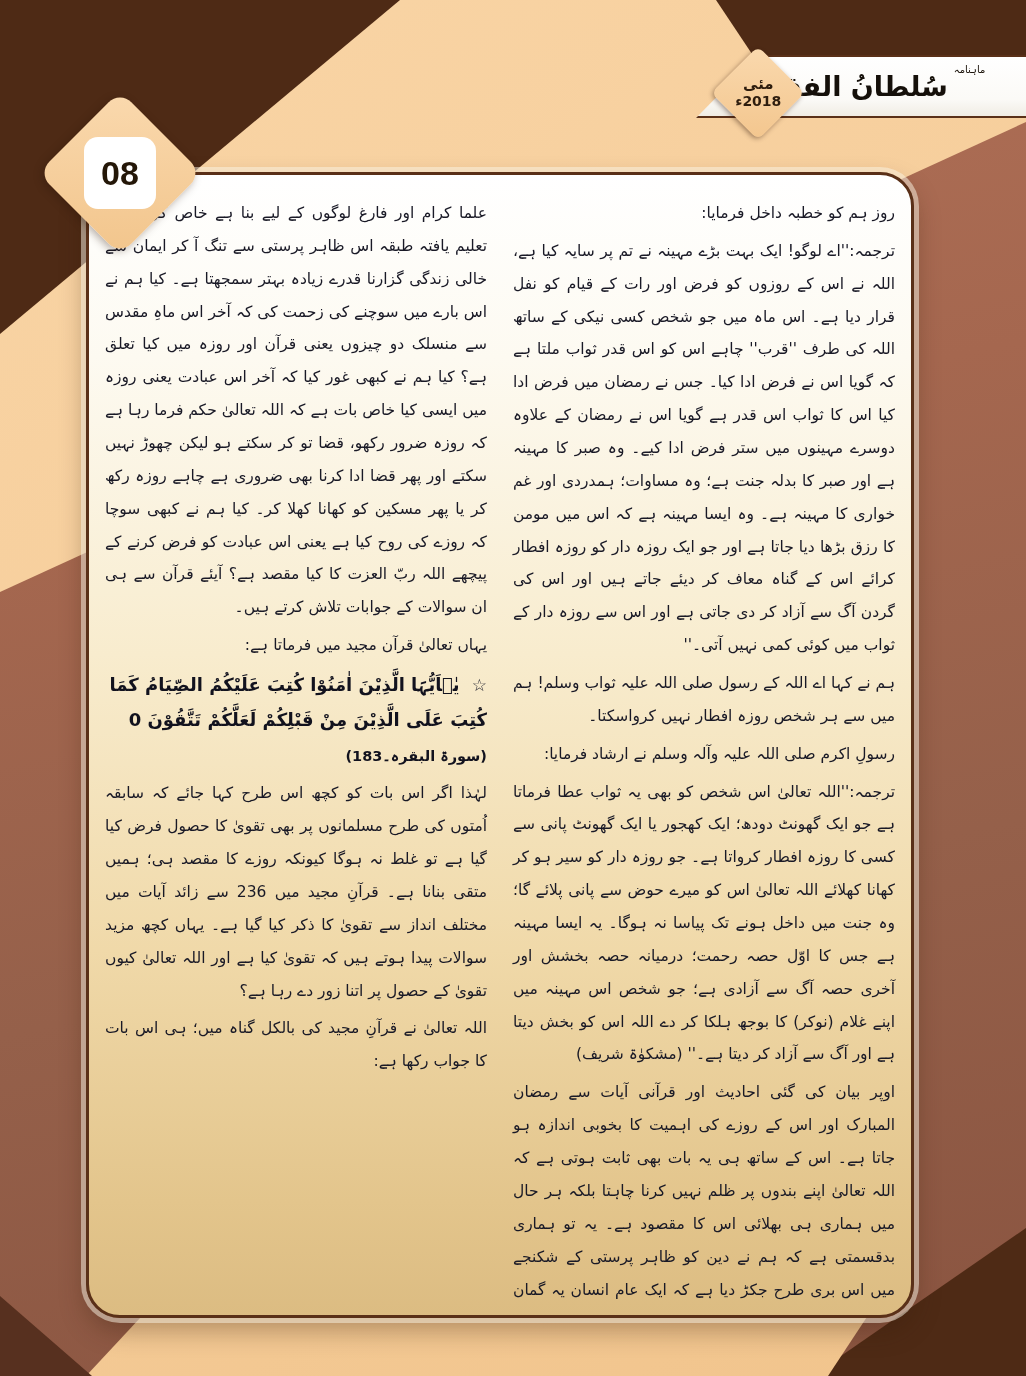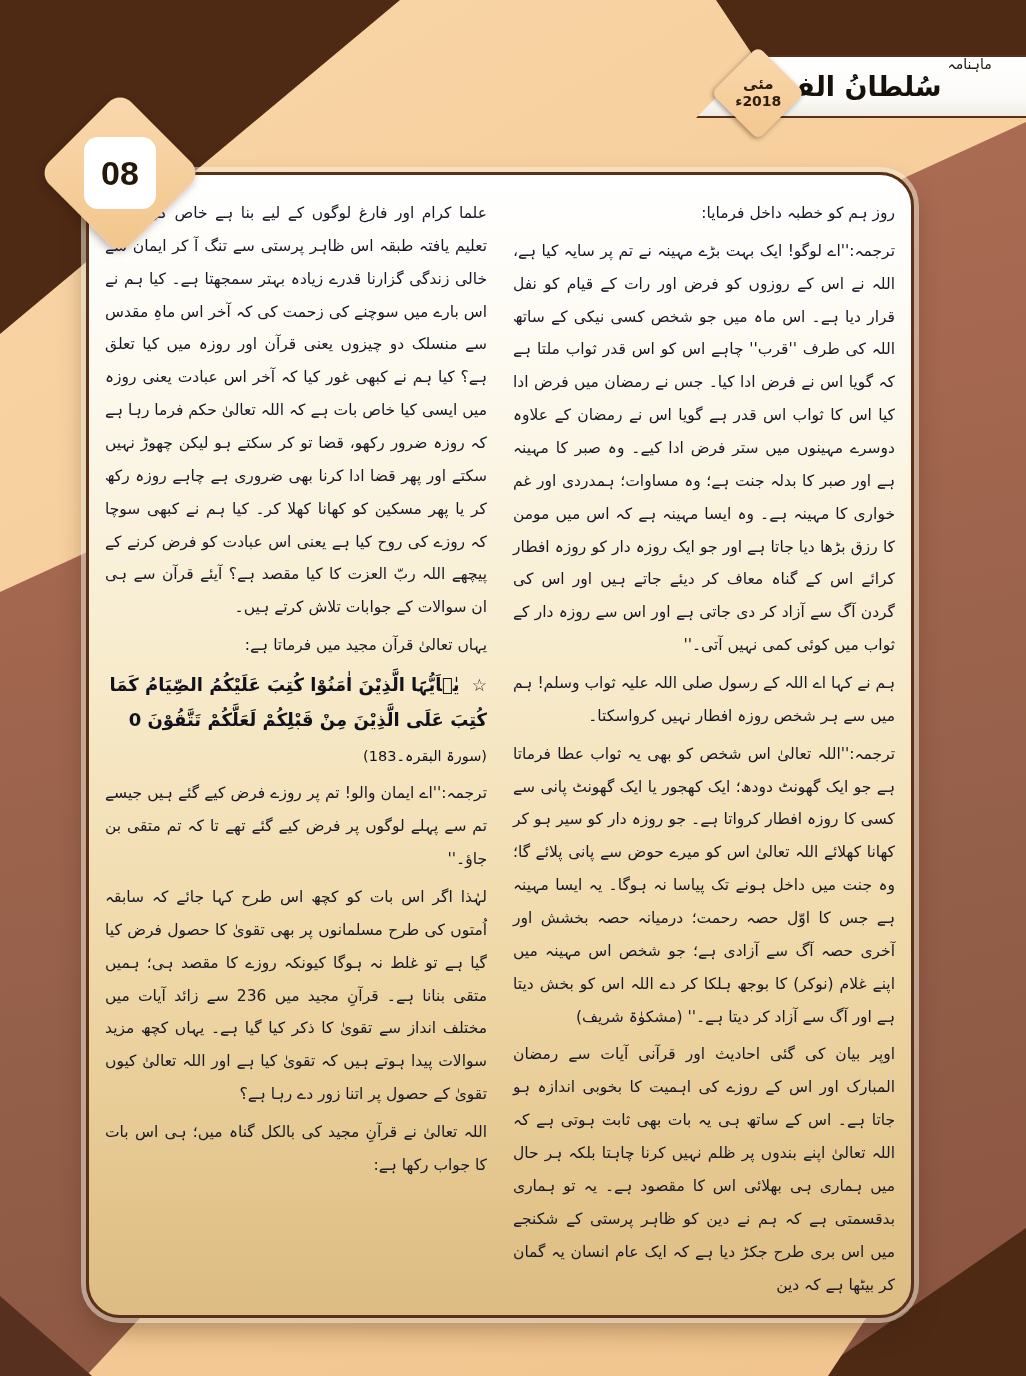--- a/index.html
+++ b/index.html
@@ -41,21 +41,21 @@
   }
   
   .banner{
     position:absolute;top:55px;right:0;width:330px;height:63px;
     background:linear-gradient(#ffffff 0%,#fbfaf7 70%,#efebe2 100%);
     clip-path:polygon(62px 0,330px 0,330px 63px,0 63px);
     box-shadow:inset 0 2px 0 #5a3018,inset 0 -2px 0 #5a3018;
     display:flex;align-items:center;justify-content:center;
     direction:rtl;gap:6px;z-index:4;
   }
-  .masthead-pre{font-size:14px;color:#1c140c;align-self:flex-start;margin-top:1px;}
+  .masthead-pre{font-size:10px;color:#1c140c;align-self:flex-start;margin-top:9px;}
   .masthead-main{font-size:27px;font-weight:bold;color:#15100a;letter-spacing:-1px;}
   .masthead-city{font-size:11px;color:#1c140c;line-height:1.1;text-align:center;align-self:flex-start;margin-top:12px;}
   
   .badge{
     position:absolute;top:60px;left:725px;width:66px;height:66px;
     background:linear-gradient(135deg,#fad9ae,#f3c68e);
     transform:rotate(45deg);border-radius:7px;
     box-shadow:0 2px 5px rgba(50,25,10,.45);
     display:flex;align-items:center;justify-content:center;z-index:5;
   }
@@ -87,21 +87,21 @@
     position:absolute;inset:0;padding:22px 16px 18px;
     display:flex;gap:26px;direction:rtl;overflow:hidden;
   }
   .col{flex:1 1 0;text-align:justify;color:#191926;font-size:15.5px;line-height:2.12;}
   .col p{margin:0 0 5px;}
   .verse{
     font-weight:bold;font-size:18px;line-height:1.95;color:#12121e;
     text-align:right;margin:3px 0 7px;
   }
   .verse .star{font-weight:normal;font-size:17px;padding-left:6px;color:#2a2a35;}
-  .verse .ref{font-weight:normal;font-size:14.5px;}
+  .verse .ref{font-weight:bold;font-size:14.5px;}
 </style>
 </head>
 <body>
 
 <div class="layer bg-base"></div>
 <div class="layer bg-peach-top"></div>
 <div class="layer bg-dark-topleft"></div>
 <div class="layer bg-dark-topright"></div>
 <div class="layer bg-dark-bottomright"></div>
 <div class="layer bg-peach-bottom"></div>
@@ -126,32 +126,32 @@
   </div>
 </div>
 
 <div class="panel">
   <div class="panel-inner">
 
     <div class="col">
       <p>روز ہم کو خطبہ داخل فرمایا:</p>
       <p>ترجمہ:''اے لوگو! ایک بہت بڑے مہینہ نے تم پر سایہ کیا ہے، اللہ نے اس کے روزوں کو فرض اور رات کے قیام کو نفل قرار دیا ہے۔ اس ماہ میں جو شخص کسی نیکی کے ساتھ اللہ کی طرف ''قرب'' چاہے اس کو اس قدر ثواب ملتا ہے کہ گویا اس نے فرض ادا کیا۔ جس نے رمضان میں فرض ادا کیا اس کا ثواب اس قدر ہے گویا اس نے رمضان کے علاوہ دوسرے مہینوں میں ستر فرض ادا کیے۔ وہ صبر کا مہینہ ہے اور صبر کا بدلہ جنت ہے؛ وہ مساوات؛ ہمدردی اور غم خواری کا مہینہ ہے۔ وہ ایسا مہینہ ہے کہ اس میں مومن کا رزق بڑھا دیا جاتا ہے اور جو ایک روزہ دار کو روزہ افطار کرائے اس کے گناہ معاف کر دیئے جاتے ہیں اور اس کی گردن آگ سے آزاد کر دی جاتی ہے اور اس سے روزہ دار کے ثواب میں کوئی کمی نہیں آتی۔''</p>
       <p>ہم نے کہا اے اللہ کے رسول صلی اللہ علیہ ثواب وسلم! ہم میں سے ہر شخص روزہ افطار نہیں کرواسکتا۔</p>
+      <p>رسولِ اکرم صلی اللہ علیہ وآلہ وسلم نے ارشاد فرمایا:</p>
       <p>ترجمہ:''اللہ تعالیٰ اس شخص کو بھی یہ ثواب عطا فرماتا ہے جو ایک گھونٹ دودھ؛ ایک کھجور یا ایک گھونٹ پانی سے کسی کا روزہ افطار کرواتا ہے۔ جو روزہ دار کو سیر ہو کر کھانا کھلائے اللہ تعالیٰ اس کو میرے حوض سے پانی پلائے گا؛ وہ جنت میں داخل ہونے تک پیاسا نہ ہوگا۔ یہ ایسا مہینہ ہے جس کا اوّل حصہ رحمت؛ درمیانہ حصہ بخشش اور آخری حصہ آگ سے آزادی ہے؛ جو شخص اس مہینہ میں اپنے غلام (نوکر) کا بوجھ ہلکا کر دے اللہ اس کو بخش دیتا ہے اور آگ سے آزاد کر دیتا ہے۔'' (مشکوٰۃ شریف)</p>
       <p>اوپر بیان کی گئی احادیث اور قرآنی آیات سے رمضان المبارک اور اس کے روزے کی اہمیت کا بخوبی اندازہ ہو جاتا ہے۔ اس کے ساتھ ہی یہ بات بھی ثابت ہوتی ہے کہ اللہ تعالیٰ اپنے بندوں پر ظلم نہیں کرنا چاہتا بلکہ ہر حال میں ہماری ہی بھلائی اس کا مقصود ہے۔ یہ تو ہماری بدقسمتی ہے کہ ہم نے دین کو ظاہر پرستی کے شکنجے میں اس بری طرح جکڑ دیا ہے کہ ایک عام انسان یہ گمان کر بیٹھا ہے کہ دین</p>
     </div>
 
     <div class="col">
       <p>علما کرام اور فارغ لوگوں کے لیے بنا ہے خاص کر ماڈرن تعلیم یافتہ طبقہ اس ظاہر پرستی سے تنگ آ کر ایمان سے خالی زندگی گزارنا قدرے زیادہ بہتر سمجھتا ہے۔ کیا ہم نے اس بارے میں سوچنے کی زحمت کی کہ آخر اس ماہِ مقدس سے منسلک دو چیزوں یعنی قرآن اور روزہ میں کیا تعلق ہے؟ کیا ہم نے کبھی غور کیا کہ آخر اس عبادت یعنی روزہ میں ایسی کیا خاص بات ہے کہ اللہ تعالیٰ حکم فرما رہا ہے کہ روزہ ضرور رکھو، قضا تو کر سکتے ہو لیکن چھوڑ نہیں سکتے اور پھر قضا ادا کرنا بھی ضروری ہے چاہے روزہ رکھ کر یا پھر مسکین کو کھانا کھلا کر۔ کیا ہم نے کبھی سوچا کہ روزے کی روح کیا ہے یعنی اس عبادت کو فرض کرنے کے پیچھے اللہ ربّ العزت کا کیا مقصد ہے؟ آیئے قرآن سے ہی ان سوالات کے جوابات تلاش کرتے ہیں۔</p>
       <p>یہاں تعالیٰ قرآن مجید میں فرماتا ہے:</p>
       <p class="verse">
         <span class="star">☆</span>
         <span>یٰۤاَیُّہَا الَّذِیْنَ اٰمَنُوْا کُتِبَ عَلَیْکُمُ الصِّیَامُ کَمَا کُتِبَ عَلَی الَّذِیْنَ مِنْ قَبْلِکُمْ لَعَلَّکُمْ تَتَّقُوْنَ 0</span>
         <span class="ref">(سورۃ البقرہ۔183)</span>
       </p>
-      <p>ترجمہ:''اے ایمان والو! تم پر روزے فرض کیے گئے ہیں جیسے تم سے پہلے لوگوں پر فرض کیے گئے تھے تا کہ تم متقی بن جاؤ۔''</p>
       <p>لہٰذا اگر اس بات کو کچھ اس طرح کہا جائے کہ سابقہ اُمتوں کی طرح مسلمانوں پر بھی تقویٰ کا حصول فرض کیا گیا ہے تو غلط نہ ہوگا کیونکہ روزے کا مقصد ہی؛ ہمیں متقی بنانا ہے۔ قرآنِ مجید میں 236 سے زائد آیات میں مختلف انداز سے تقویٰ کا ذکر کیا گیا ہے۔ یہاں کچھ مزید سوالات پیدا ہوتے ہیں کہ تقویٰ کیا ہے اور اللہ تعالیٰ کیوں تقویٰ کے حصول پر اتنا زور دے رہا ہے؟</p>
       <p>اللہ تعالیٰ نے قرآنِ مجید کی بالکل گناہ میں؛ ہی اس بات کا جواب رکھا ہے:</p>
 
     </div>
 
   </div>
 </div>
 
 </body></html>

